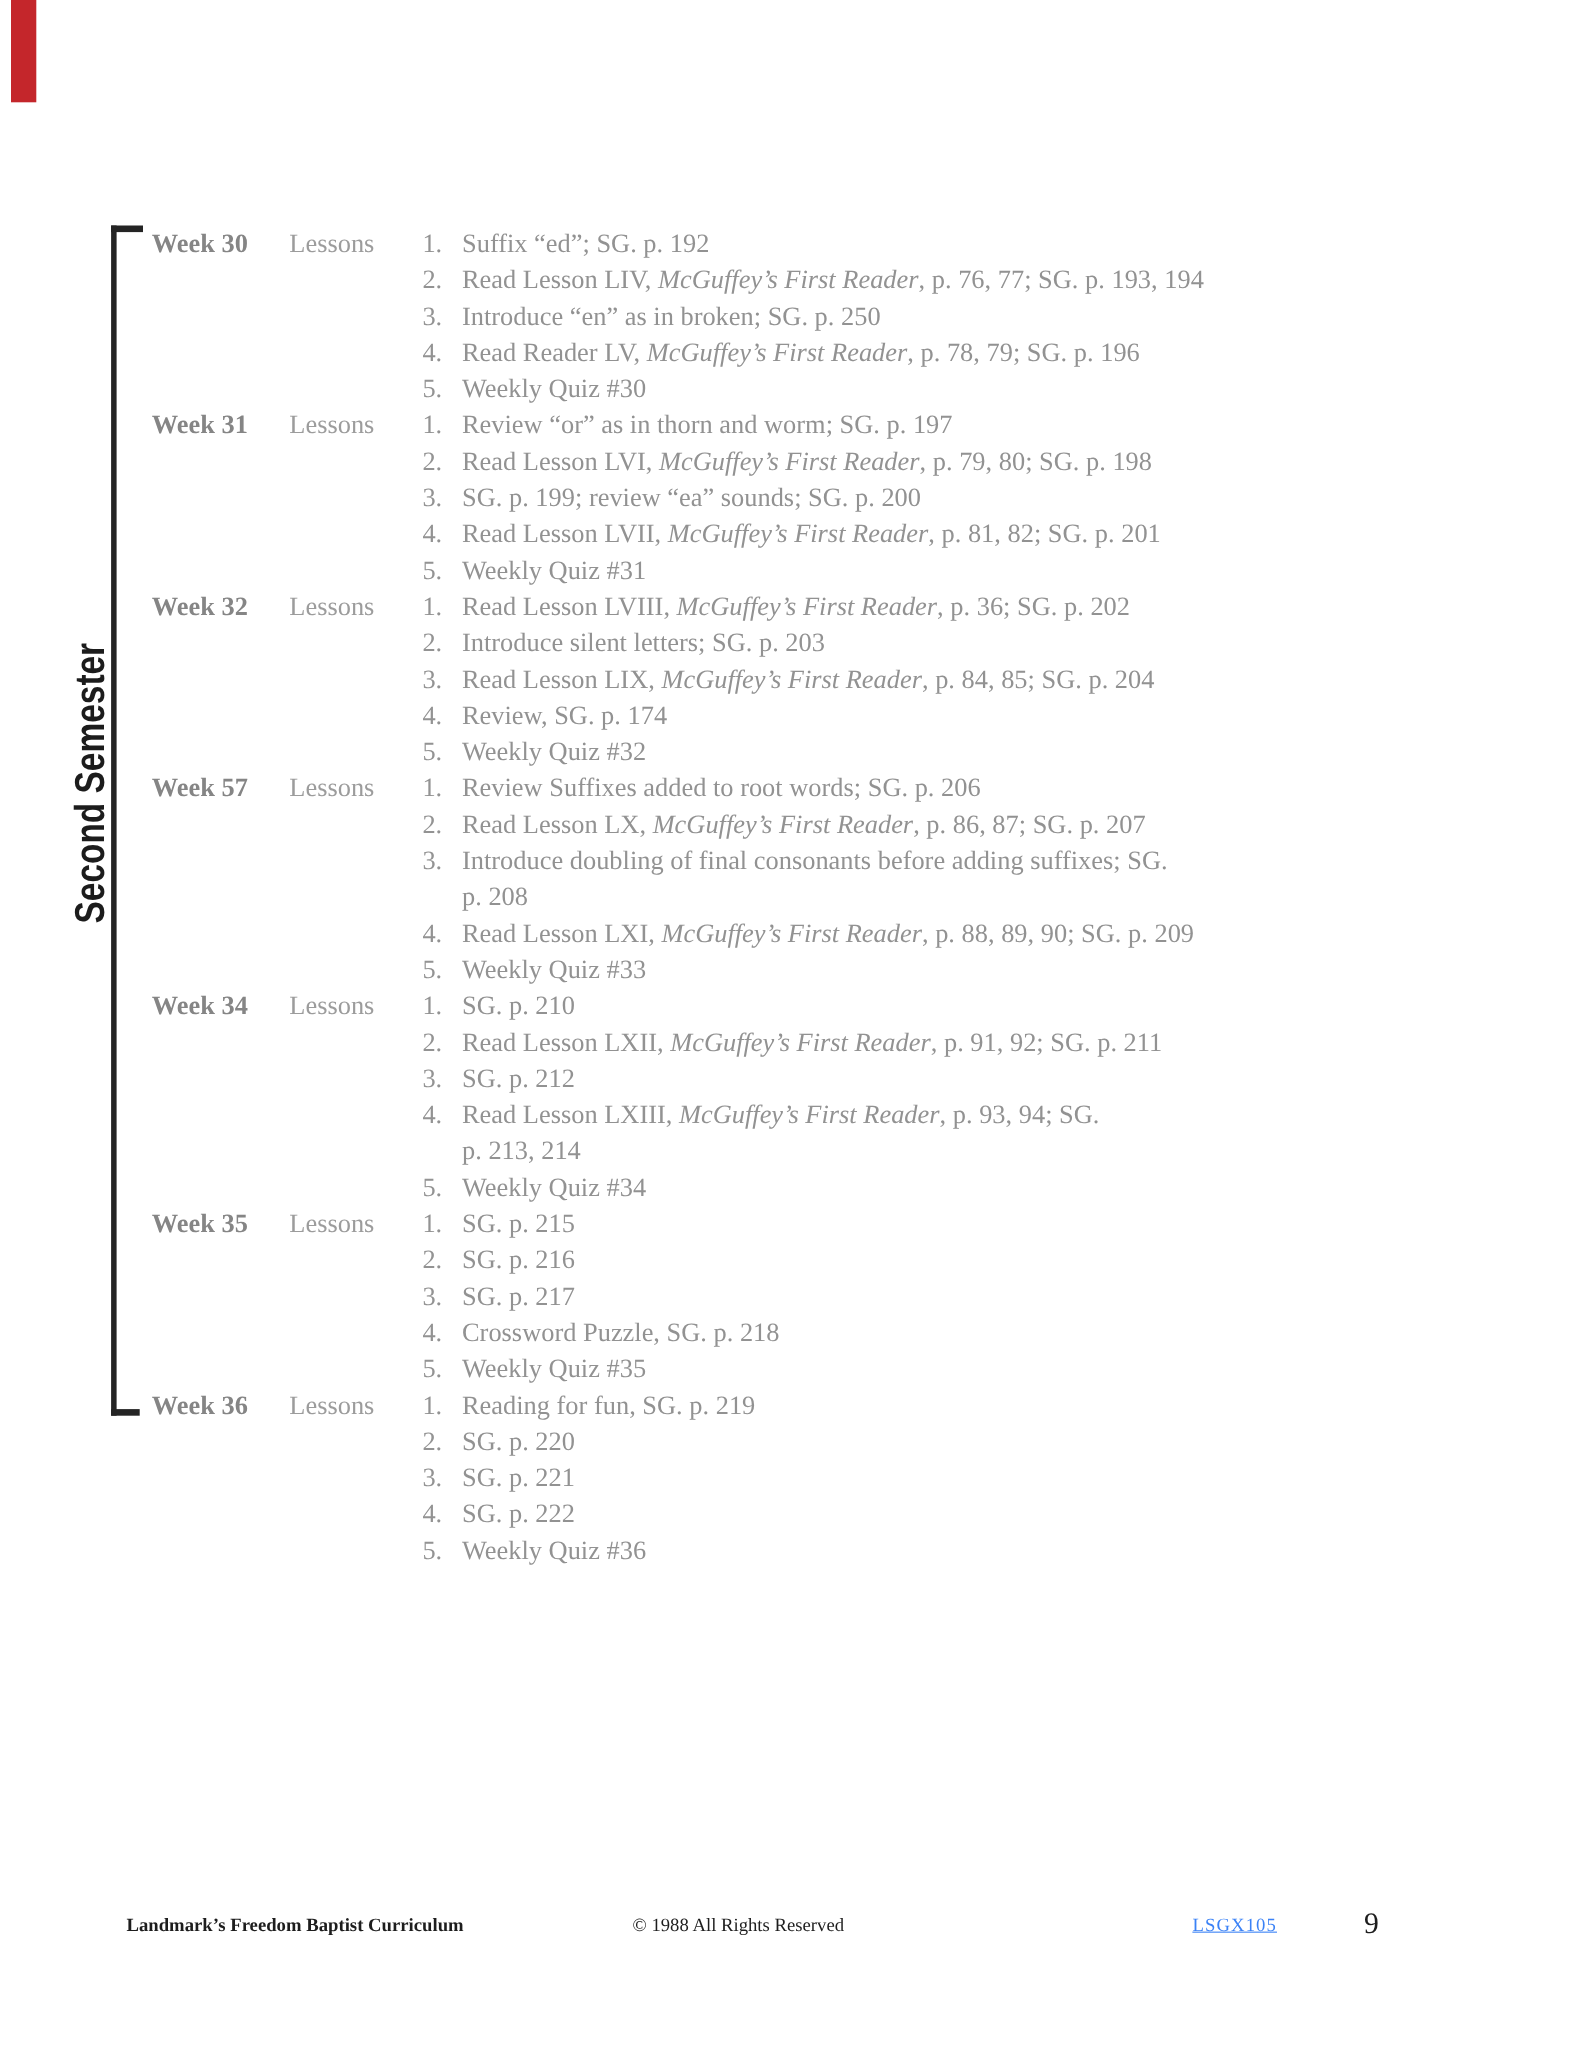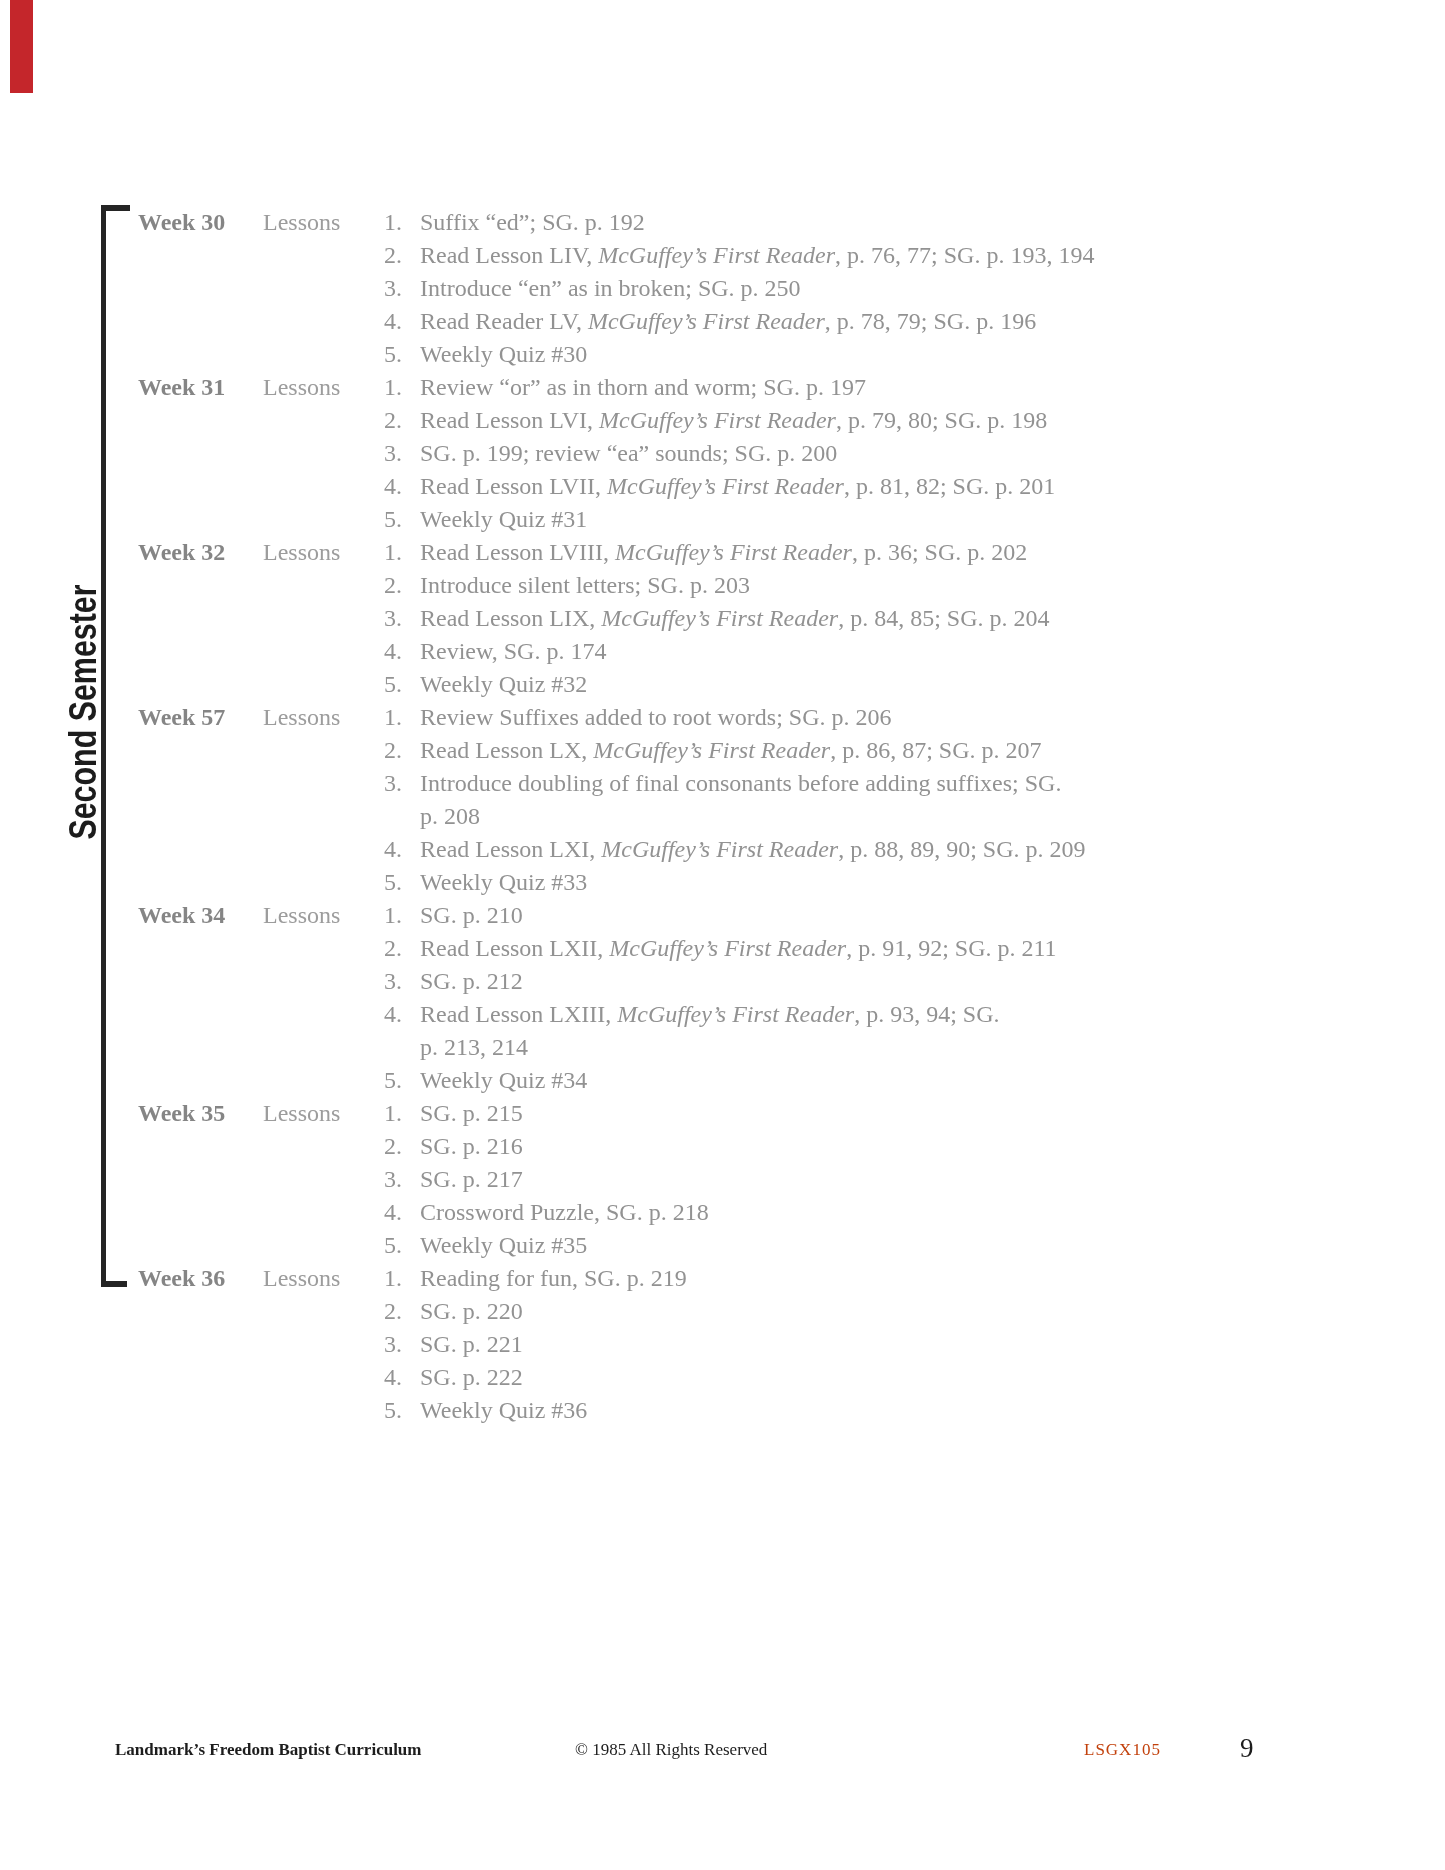--- a/index.html
+++ b/index.html
@@ -61,21 +61,21 @@
   .footer-left{
     position:absolute;left:115px;top:1740px;
     font-size:17px;color:#1d1d1d;white-space:nowrap;font-weight:bold;
   }
   .footer-center{
     position:absolute;left:575px;top:1740px;
     font-size:17px;color:#1d1d1d;white-space:nowrap;
   }
   .footer-code{
     position:absolute;left:1084px;top:1740px;
-    font-size:17px;color:#c2410c;letter-spacing:1px;white-space:nowrap;
+    font-size:17px;color:#3b82f6;letter-spacing:1px;white-space:nowrap;text-decoration:underline;
   }
   .footer-page-number{
     position:absolute;left:1240px;top:1733px;
     font-size:27px;color:#1d1d1d;
   }
 </style>
 </head>
 <body>
 
 <div class="page">
@@ -170,17 +170,17 @@
           <div class="item-line"><span class="num">1.</span><span>Reading for fun, SG. p. 219</span></div>
           <div class="item-line"><span class="num">2.</span><span>SG. p. 220</span></div>
           <div class="item-line"><span class="num">3.</span><span>SG. p. 221</span></div>
           <div class="item-line"><span class="num">4.</span><span>SG. p. 222</span></div>
           <div class="item-line"><span class="num">5.</span><span>Weekly Quiz #36</span></div>
         </div>
     </div>
   </div>
 
   <div class="footer-left">Landmark’s Freedom Baptist Curriculum</div>
-  <div class="footer-center">© 1985 All Rights Reserved</div>
+  <div class="footer-center">© 1988 All Rights Reserved</div>
   <div class="footer-code">LSGX105</div>
   <div class="footer-page-number">9</div>
 
 </div>
 
 </body></html>

